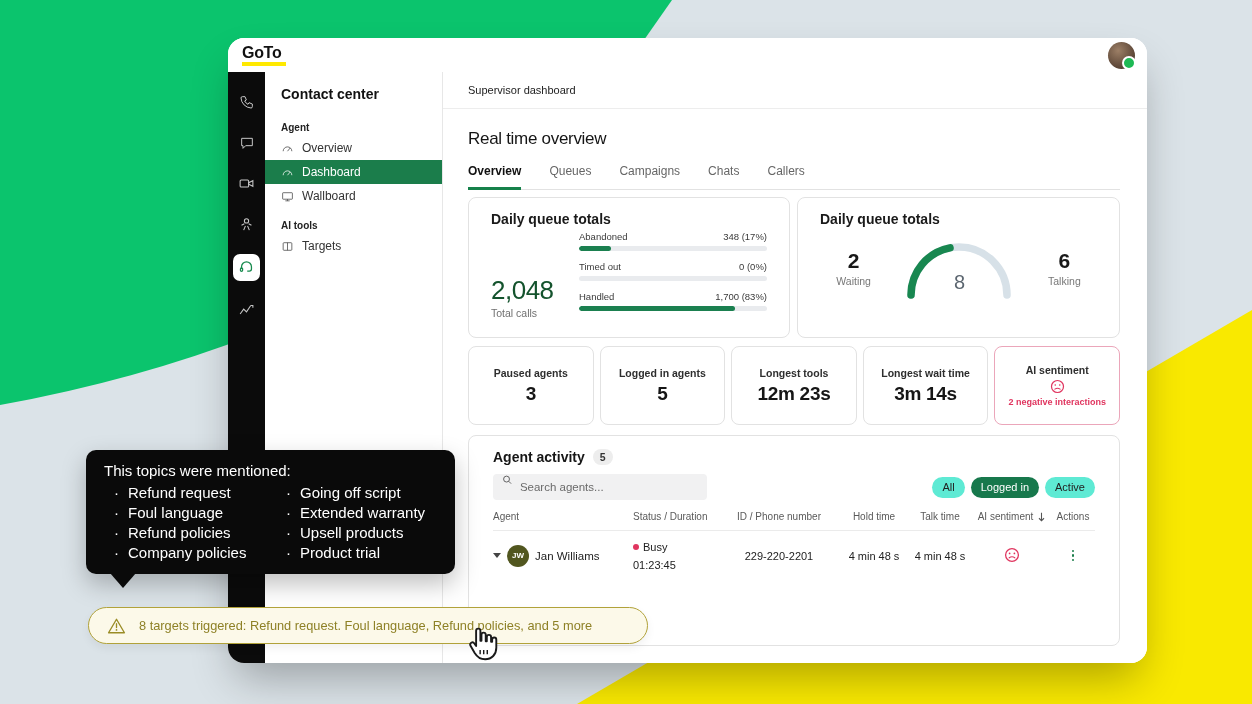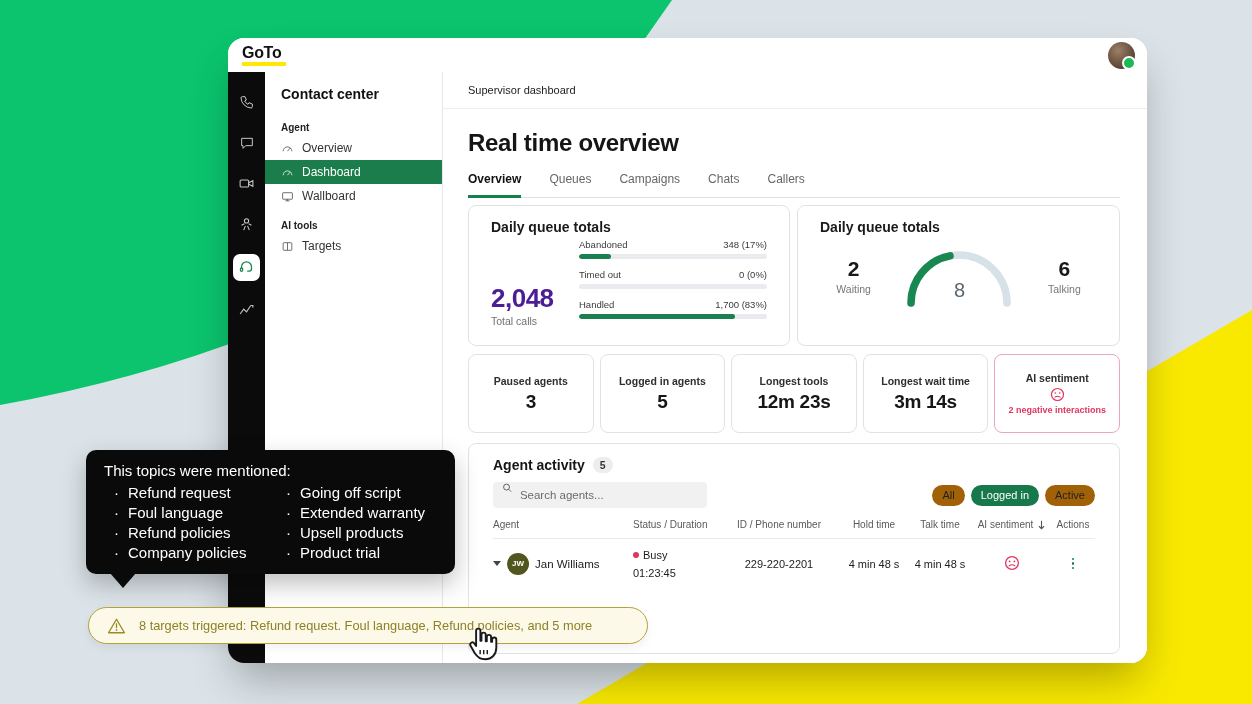--- a/index.html
+++ b/index.html
@@ -36,34 +36,34 @@
   .nav-section { font-size:10px; font-weight:700; color:#222; padding:12px 16px 3px; }
   .nav-item { display:flex; align-items:center; gap:8px; padding:5px 16px; font-size:12px; color:#333; cursor:pointer; }
   .nav-item svg { stroke:#444; fill:none; stroke-width:1.4; flex:none; }
   .nav-item.selected { background:#1b7d4b; color:#ffffff; }
   .nav-item.selected svg { stroke:#fff; }
 
   
   .main { flex:1; background:#fff; position:relative; }
   .breadcrumb { height:37px; border-bottom:1px solid #ededed; display:flex; align-items:center;
                 padding-left:25px; font-size:11px; color:#222; }
-  .page-title { margin:20px 0 0 25px; font-size:24px; font-weight:700; color:#151515; letter-spacing:-.3px; }
+  .page-title { margin:20px 0 0 25px; font-size:17px; font-weight:400; color:#151515; letter-spacing:-.3px; }
   .tabs { margin:15px 29px 0 25px; display:flex; gap:28px; border-bottom:1px solid #e2e2e2; }
   .tab { font-size:12px; color:#666; padding-bottom:9px; border-bottom:3px solid transparent; margin-bottom:-1px; cursor:pointer; }
   .tab.active { color:#111; font-weight:700; border-bottom-color:#15814a; }
 
   .content { padding:7px 29px 0 25px; }
   .card { background:#fff; border:1px solid #e2e2e2; border-radius:8px; }
   .row1 { display:flex; gap:7px; }
   .qcard { width:322px; height:141px; padding:13px 22px; }
   .qcard2 { flex:1; height:141px; padding:13px 22px; }
   .card-title { font-size:14px; font-weight:700; color:#1a1a1a; }
   .qa-flex { display:flex; margin-top:4px; }
   .qa-total { width:88px; align-self:flex-end; padding-bottom:2px; }
-  .qa-total-num { font-size:26px; font-weight:700; color:#4c1d95; letter-spacing:-.5px; }
+  .qa-total-num { font-size:26px; font-weight:400; color:#14532d; letter-spacing:-.5px; }
   .qa-total-lbl { font-size:10.5px; color:#707070; margin-top:1px; }
   .bars { flex:1; }
   .bar-row { margin-bottom:10px; }
   .bar-line { display:flex; justify-content:space-between; font-size:9.5px; color:#3a3a3a; margin-bottom:4px; }
   .bar-track { height:5px; background:#e9ebee; border-radius:3px; overflow:hidden; }
   .bar-fill { height:5px; background:#1b8050; border-radius:3px; }
 
   .gauge-wrap { display:flex; align-items:center; justify-content:space-around; margin-top:10px; }
   .metric { text-align:center; }
   .metric-v { font-size:21px; font-weight:700; color:#191919; }
@@ -81,21 +81,21 @@
 
   .acard { margin-top:10px; height:211px; padding:13px 24px 0; overflow:hidden; }
   .ahead { display:flex; align-items:center; gap:8px; }
   .ahead-title { font-size:14px; font-weight:700; color:#161616; }
   .badge { background:#ededed; border-radius:9px; font-size:10.5px; font-weight:700; color:#333; padding:2px 7px; }
   .searchrow { display:flex; align-items:center; margin-top:9px; }
   .search { width:214px; height:26px; background:#f1f1f2; border-radius:4px; display:flex; gap:7px; padding:0 9px; }
   .search input { border:none; background:transparent; outline:none; font-size:11.5px; color:#444; width:100%; font-family:inherit; }
   .search input::placeholder { color:#6b6b6b; }
   .chips { margin-left:auto; display:flex; gap:6px; }
-  .chip { height:21px; padding:0 10px; border-radius:11px; background:#a16207; color:#222; font-size:11px; display:flex; align-items:center; cursor:pointer; }
+  .chip { height:21px; padding:0 10px; border-radius:11px; background:#5eead4; color:#222; font-size:11px; display:flex; align-items:center; cursor:pointer; }
   .chip.active { background:#17784c; color:#fff; }
 
   .tgrid { display:grid; grid-template-columns:140px 84px 124px 66px 66px 78px 44px; align-items:center; }
   .thead { margin-top:10px; font-size:10px; color:#5a5a5a; padding-bottom:6px; border-bottom:1px solid #ebebeb; line-height:1.35; }
   .th-c { text-align:center; }
   .th-sent { display:flex; align-items:center; justify-content:center; gap:4px; }
   .trow { padding:10px 0; font-size:11px; color:#222; }
   .agent-cell { display:flex; align-items:center; gap:6px; }
   .caret { width:0; height:0; border-left:4px solid transparent; border-right:4px solid transparent; border-top:5px solid #444; }
   .av { width:22px; height:22px; border-radius:50%; background:#51561f; color:#fff; font-size:8px; font-weight:700; display:flex; align-items:center; justify-content:center; flex:none; }

